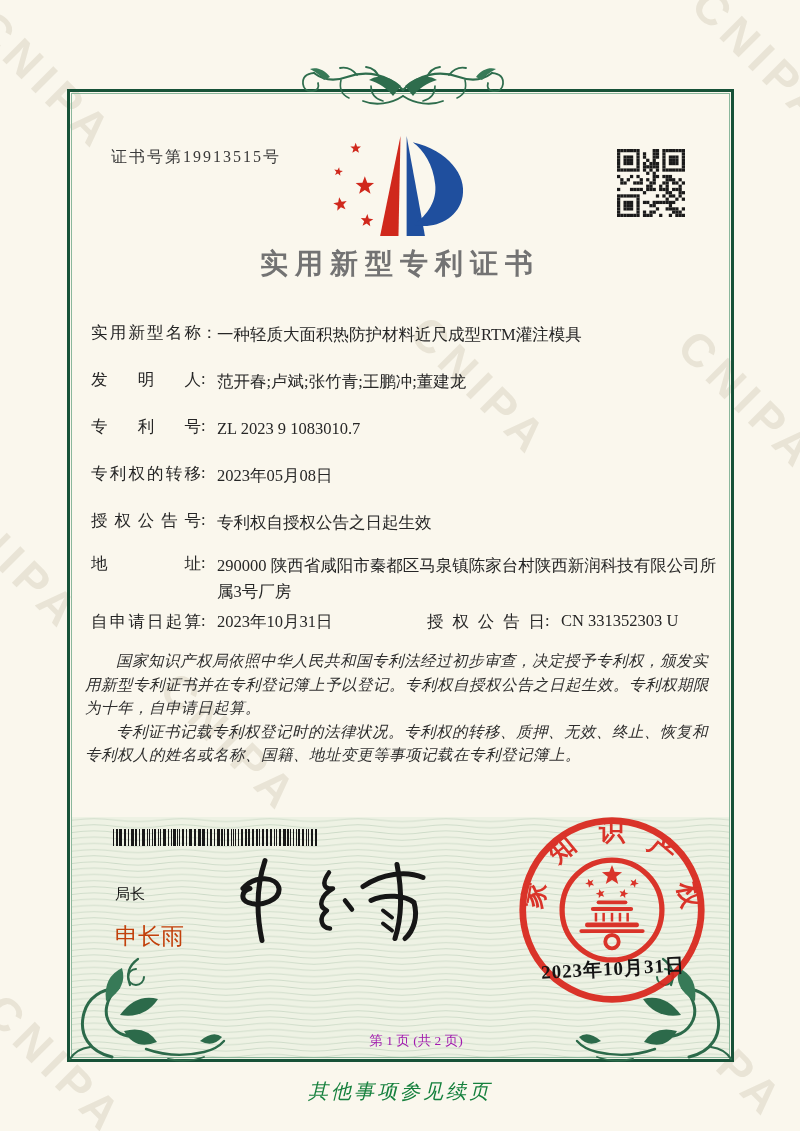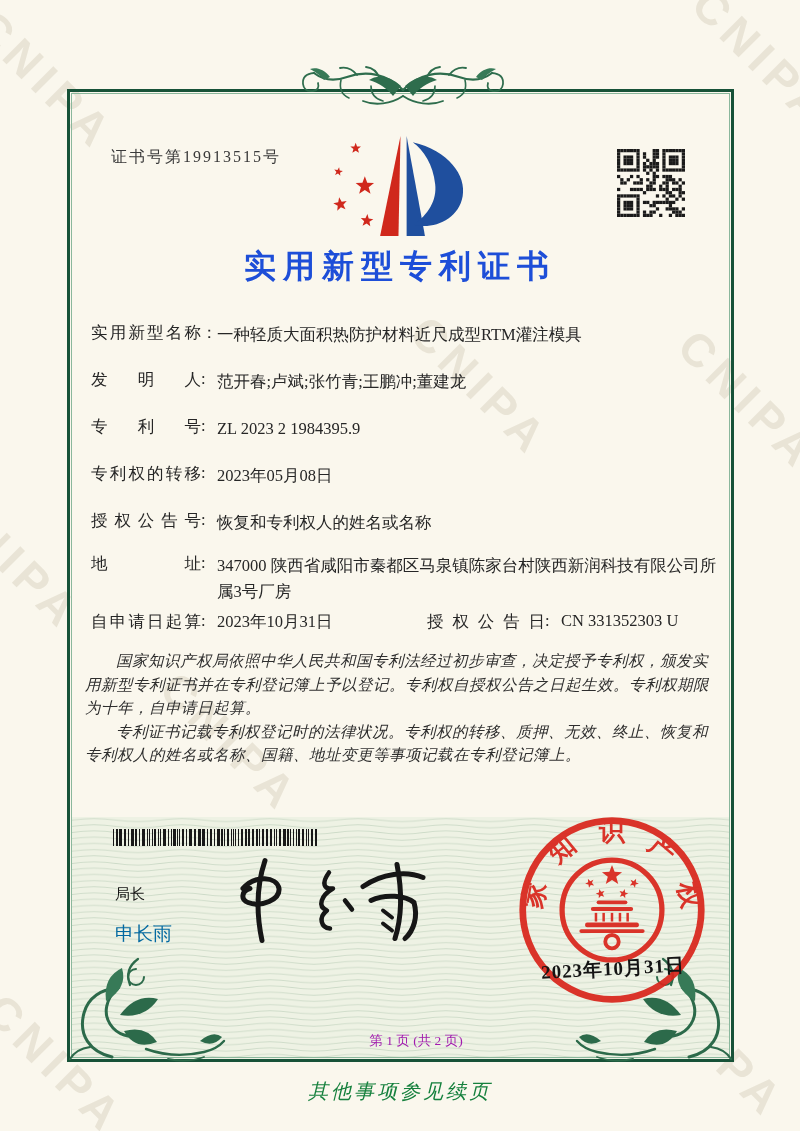--- a/index.html
+++ b/index.html
@@ -27,40 +27,40 @@
   
   .orn-top{position:absolute;left:283px;top:60px;width:240px;height:54px;}
   .orn-bl{position:absolute;left:50px;top:955px;width:182px;height:112px;}
   .orn-br{position:absolute;left:569px;top:955px;width:182px;height:112px;transform:scaleX(-1);}
   
   .cert-no{position:absolute;left:111px;top:147px;font-size:16px;letter-spacing:2px;color:#3a3a3a;}
   .logo{position:absolute;left:318px;top:133px;width:165px;height:107px;}
   .qr{position:absolute;left:617px;top:149px;width:68px;height:68px;}
   .title{
     position:absolute;left:0;top:245px;width:100%;text-align:center;
-    font-size:32px;font-weight:bold;letter-spacing:7px;color:#1d4ed8;
+    font-size:28px;font-weight:bold;letter-spacing:7px;color:#737373;
   }
   
   .row{position:absolute;left:91px;width:645px;font-size:16.5px;color:#262626;}
   .lbl{display:inline-block;width:110px;text-align:justify;text-align-last:justify;vertical-align:top;}
   .colon{display:inline-block;width:16px;vertical-align:top;}
   .val{display:inline-block;width:505px;vertical-align:top;line-height:26px;}
   .r1{top:322px}.r2{top:369px}.r3{top:416px}.r4{top:463px}.r5{top:510px}.r6{top:553px}.r7{top:611px}
   .val2{display:inline-block;width:210px;vertical-align:top;}
   .lbl2{display:inline-block;width:118px;text-align:justify;text-align-last:justify;vertical-align:top;}
   
   .paras{position:absolute;left:85px;top:649px;width:638px;}
   .paras p{
     margin:0;font-size:15.5px;font-style:italic;line-height:23.5px;
     text-indent:2em;color:#2e2e2e;letter-spacing:0.5px;
   }
   
   .barcode{position:absolute;left:113px;top:829px;width:205px;height:17px;}
   .sig-title{position:absolute;left:115px;top:885px;font-family:"Liberation Sans",sans-serif;font-size:15px;color:#111;}
-  .sig-name{position:absolute;left:115px;top:921px;font-family:"Liberation Sans",sans-serif;font-size:19px;color:#0369a1;}
+  .sig-name{position:absolute;left:115px;top:921px;font-family:"Liberation Sans",sans-serif;font-size:23px;color:#c2410c;}
   .sig-hand{position:absolute;left:225px;top:848px;width:210px;height:105px;}
   
   .seal{position:absolute;left:516px;top:814px;width:192px;height:192px;}
   .seal-date{
     position:absolute;left:538px;top:956px;width:150px;text-align:center;
     font-size:19px;font-weight:bold;color:#141414;transform:rotate(-3deg);letter-spacing:1px;
   }
   
   .page-ind{position:absolute;left:16px;top:1032px;width:800px;text-align:center;font-size:13.5px;color:#a21caf;}
   .cont-note{
@@ -377,30 +377,30 @@
 
 <div class="title">实用新型专利证书</div>
 
 <div class="row r1">
   <span class="lbl">实用新型名称</span><span class="colon">：</span><span class="val">一种轻质大面积热防护材料近尺成型RTM灌注模具</span>
 </div>
 <div class="row r2">
   <span class="lbl">发明人</span><span class="colon">:</span><span class="val">范开春;卢斌;张竹青;王鹏冲;董建龙</span>
 </div>
 <div class="row r3">
-  <span class="lbl">专利号</span><span class="colon">:</span><span class="val">ZL 2023 2 1984395.9</span>
+  <span class="lbl">专利号</span><span class="colon">:</span><span class="val">ZL 2023 9 1083010.7</span>
 </div>
 <div class="row r4">
   <span class="lbl">专利权的转移</span><span class="colon">:</span><span class="val">2023年05月08日</span>
 </div>
 <div class="row r5">
-  <span class="lbl">授权公告号</span><span class="colon">:</span><span class="val">恢复和专利权人的姓名或名称</span>
+  <span class="lbl">授权公告号</span><span class="colon">:</span><span class="val">专利权自授权公告之日起生效</span>
 </div>
 <div class="row r6">
-  <span class="lbl">地址</span><span class="colon">:</span><span class="val">347000 陕西省咸阳市秦都区马泉镇陈家台村陕西新润科技有限公司所属3号厂房</span>
+  <span class="lbl">地址</span><span class="colon">:</span><span class="val">290000 陕西省咸阳市秦都区马泉镇陈家台村陕西新润科技有限公司所属3号厂房</span>
 </div>
 <div class="row r7">
   <span class="lbl">自申请日起算</span><span class="colon">:</span><span class="val2">2023年10月31日</span><span class="lbl2">授权公告日</span><span class="colon">:</span><span>CN 331352303 U</span>
 </div>
 
 <div class="paras">
   <p>国家知识产权局依照中华人民共和国专利法经过初步审查，决定授予专利权，颁发实用新型专利证书并在专利登记簿上予以登记。专利权自授权公告之日起生效。专利权期限为十年，自申请日起算。</p>
   <p>专利证书记载专利权登记时的法律状况。专利权的转移、质押、无效、终止、恢复和专利权人的姓名或名称、国籍、地址变更等事项记载在专利登记簿上。</p>
 </div>
 

